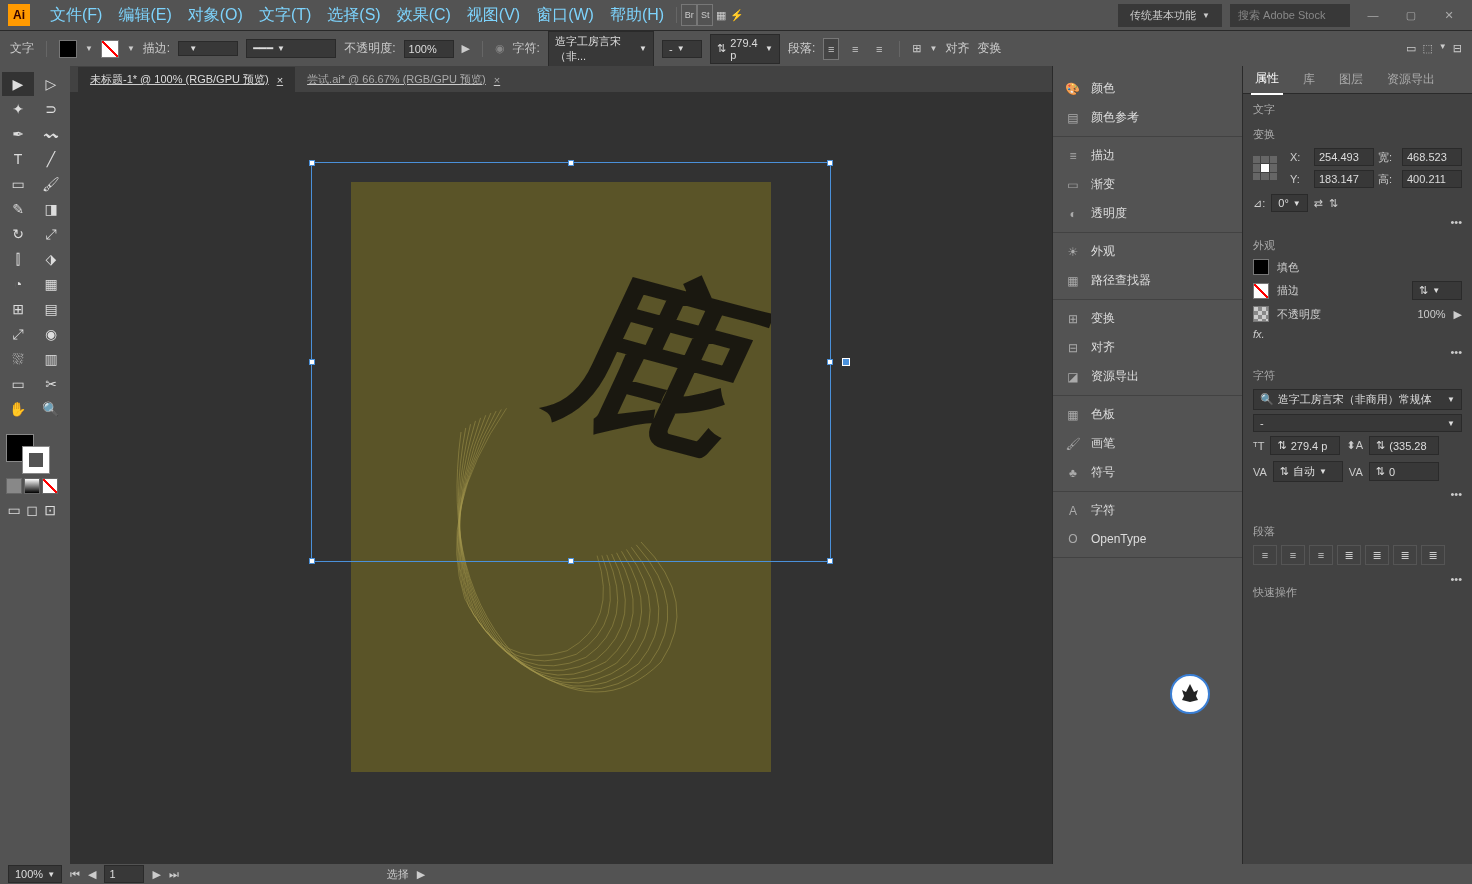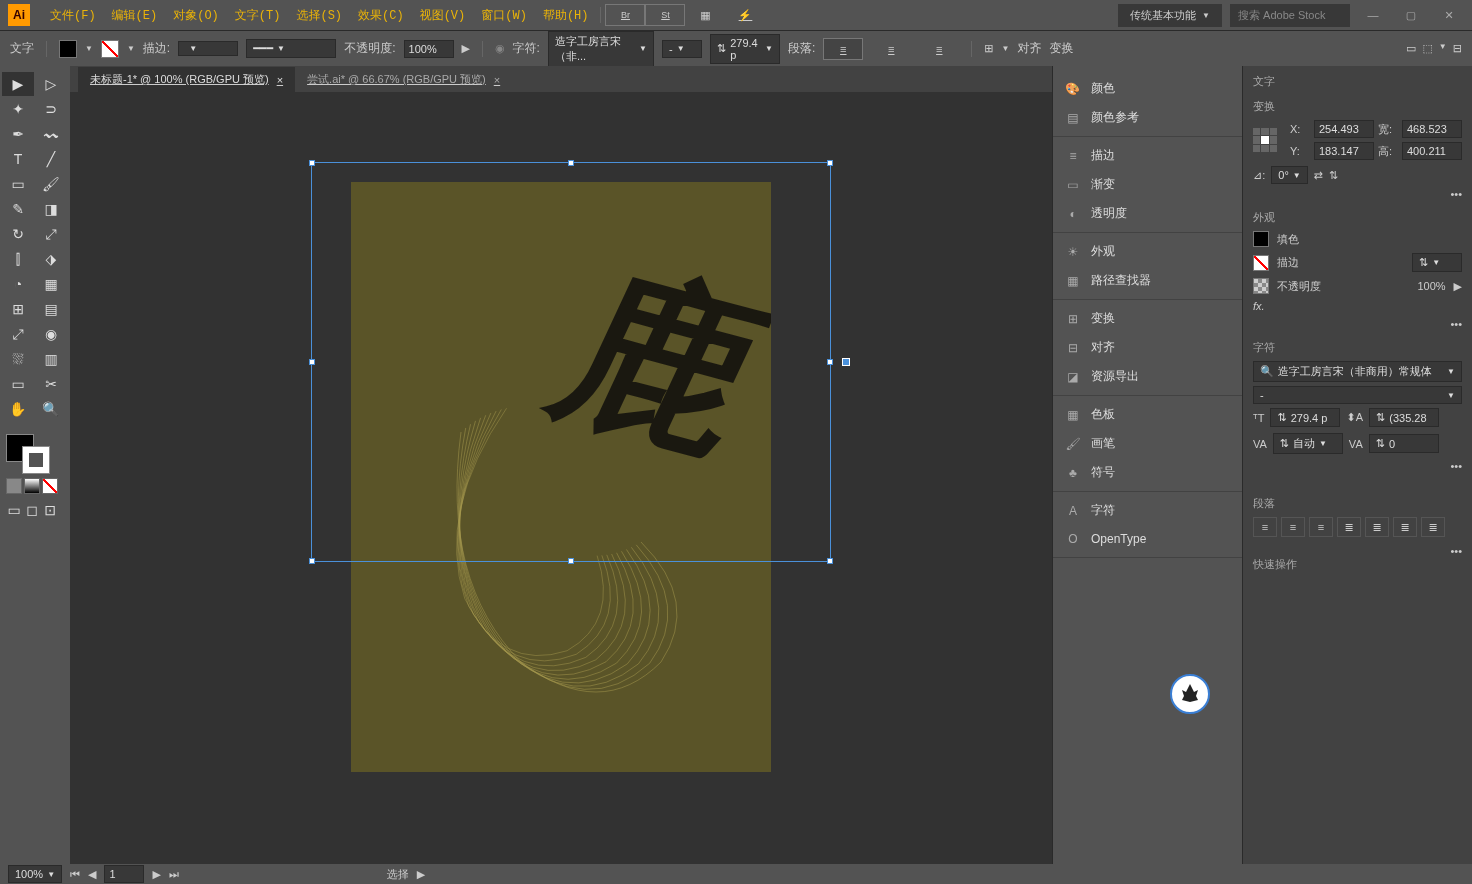--- a/index.html
+++ b/index.html
@@ -1,29 +1,29 @@
 <!DOCTYPE html>
 <html><head>
 <meta charset="utf-8">
 <style>
 * { margin: 0; padding: 0; box-sizing: border-box; font-family: "Microsoft YaHei", sans-serif; }
 body { background: #323232; color: #ccc; font-size: 11px; overflow: hidden; width: 1472px; height: 884px; }
 .titlebar { height: 30px; background: #535353; display: flex; align-items: center; padding: 10px 8px; }
 .ai-logo { width: 22px; height: 22px; background: #ff9a00; color: #330000; display: flex; align-items: center; justify-content: center; font-weight: bold; font-size: 12px; margin-right: 12px; }
-.menu-item { padding: 4px 8px; color: #eab308; cursor: pointer; font-size: 12px; font-family: Liberation Mono, monospace; }
+.menu-item { padding: 4px 8px; color: #7dd3fc; cursor: pointer; font-size: 16px; }
 .titlebar-right { margin-left: auto; display: flex; align-items: center; gap: 8px; }
 .workspace-select { background: #383838; padding: 4px 12px; display: flex; align-items: center; gap: 6px; }
 .search-box { background: #383838; padding: 4px 8px; color: #888; width: 120px; }
 .win-btn { width: 30px; height: 20px; display: flex; align-items: center; justify-content: center; color: #aaa; }
 .options-bar { height: 36px; background: #535353; border-top: 1px solid #2a2a2a; display: flex; align-items: center; padding: 0 10px; gap: 8px; }
 .opt-label { color: #ccc; font-size: 12px; }
 .color-swatch { width: 18px; height: 18px; border: 1px solid #777; }
 .opt-input { background: #383838; border: 1px solid #2a2a2a; color: #ddd; padding: 2px 4px; width: 50px; font-size: 11px; }
 .opt-dropdown { background: #383838; border: 1px solid #2a2a2a; color: #ddd; padding: 2px 6px; font-size: 11px; display: flex; align-items: center; gap: 4px; }
-.align-btn { width: 40px; height: 22px; display: flex; align-items: center; justify-content: center; border: 1px solid transparent; text-decoration: underline; }
+.align-btn { width: 16px; height: 22px; display: flex; align-items: center; justify-content: center; border: 1px solid transparent; }
 .align-btn.active { background: #444; border-color: #777; }
 .main-area { display: flex; height: calc(100% - 66px - 20px); }
 .tools-panel { width: 70px; background: #535353; padding: 6px 2px; display: flex; flex-direction: column; gap: 1px; }
 .tool-row { display: flex; gap: 1px; }
 .tool-btn { width: 32px; height: 24px; display: flex; align-items: center; justify-content: center; color: #ddd; font-size: 14px; }
 .tool-btn.active { background: #333; }
 .color-picker { margin-top: 8px; padding: 4px; }
 .fill-stroke { position: relative; width: 44px; height: 40px; }
 .fill-box { position: absolute; width: 28px; height: 28px; background: #000; border: 1px solid #888; top: 0; left: 0; }
 .stroke-box { position: absolute; width: 28px; height: 28px; background: #fff; border: 1px solid #888; bottom: 0; right: 0; }
@@ -344,20 +344,26 @@
           <span>字符</span>
         </div>
         <div class="panel-item">
           <span class="panel-icon">O</span>
           <span>OpenType</span>
         </div>
       </div>
   </div>
 
   <div class="right-panels">
+    <div class="panel-tabs">
+      <div class="panel-tab active">属性</div>
+      <div class="panel-tab">库</div>
+      <div class="panel-tab">图层</div>
+      <div class="panel-tab">资源导出</div>
+    </div>
     <div class="panel-body">
       <div class="panel-label">文字</div>
       <div class="panel-label" style="margin-top:10px">变换</div>
       <div class="transform-grid">
         <div class="ref-point">
             <div class="ref-dot"></div>
             <div class="ref-dot"></div>
             <div class="ref-dot"></div>
             <div class="ref-dot"></div>
             <div class="ref-dot" style="background:#fff"></div>

